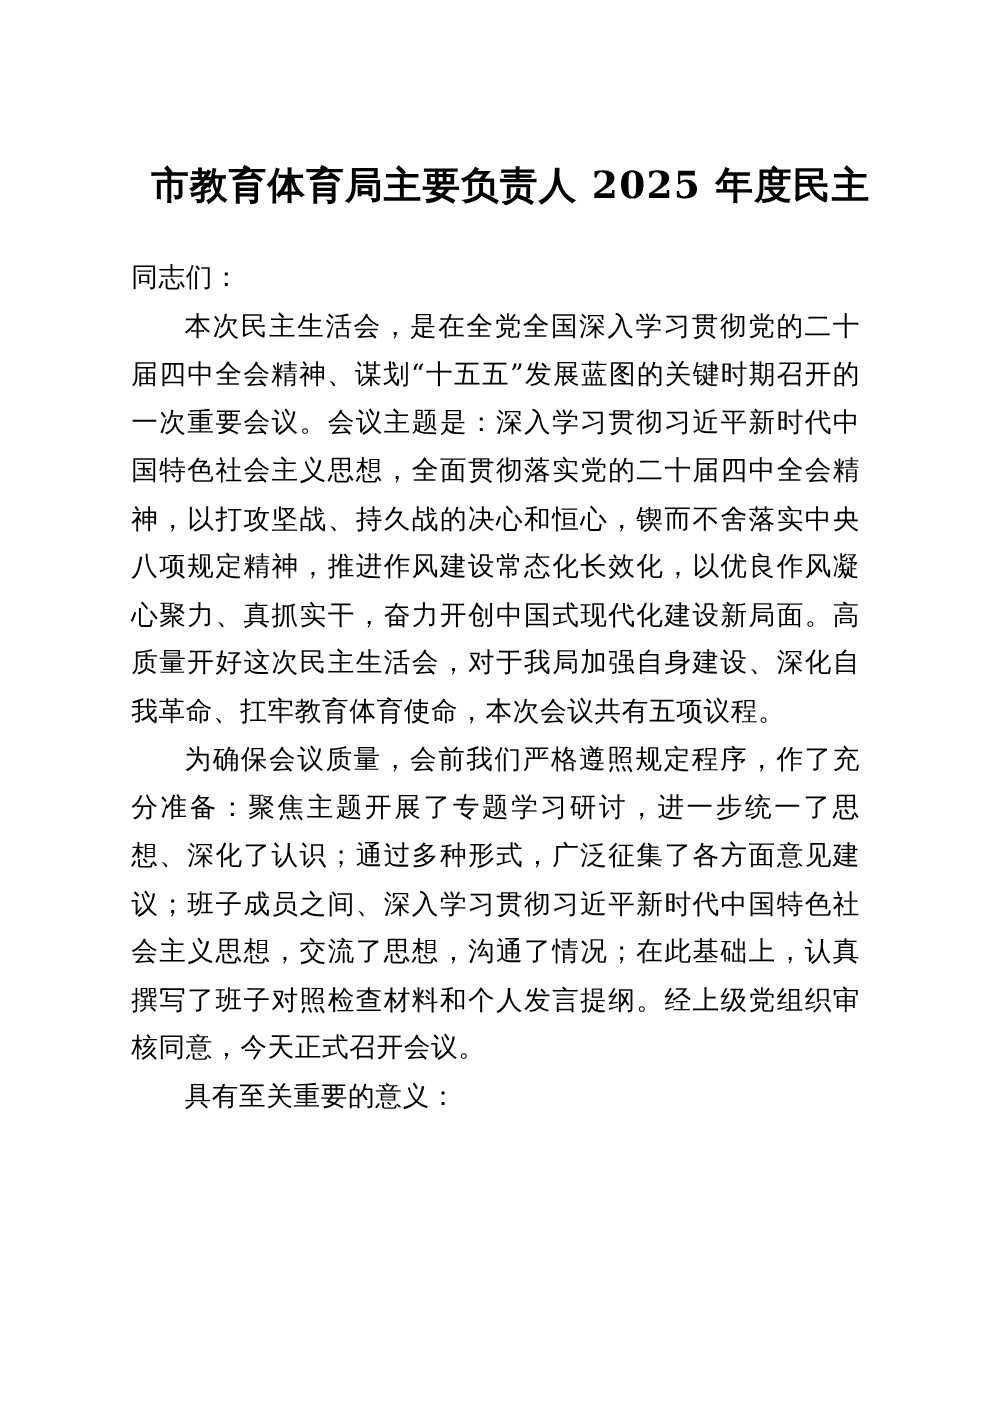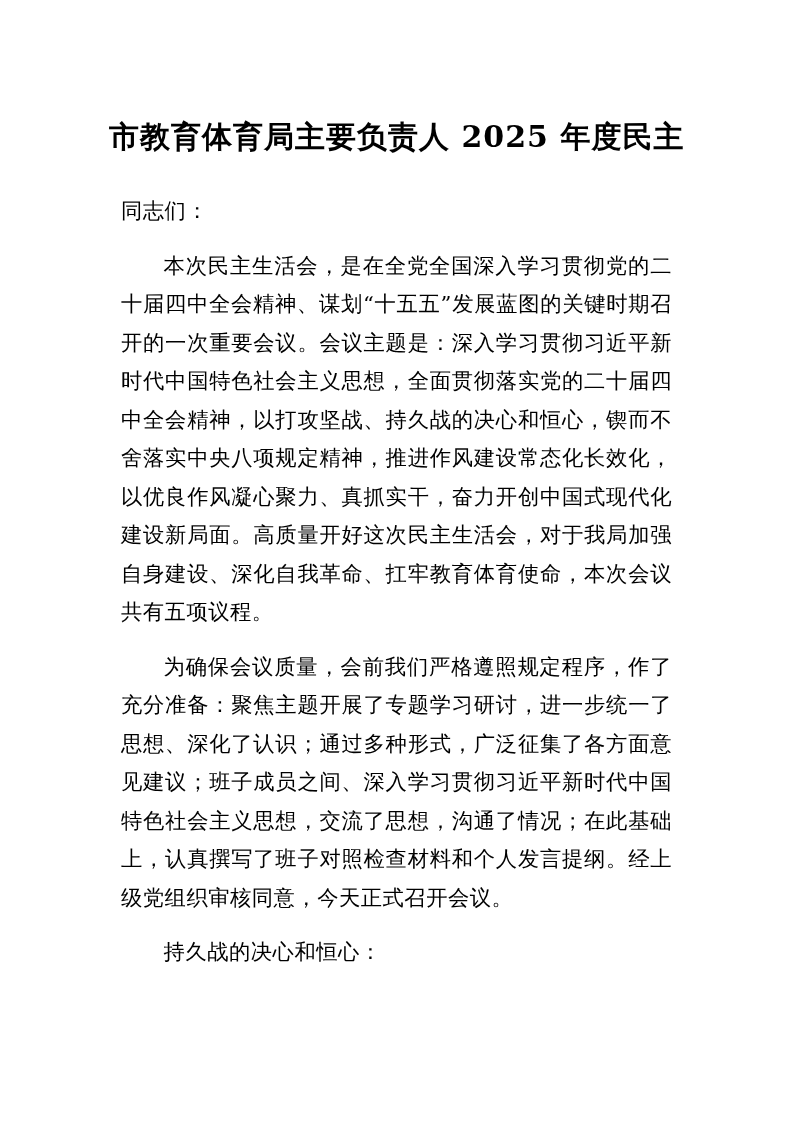--- a/index.html
+++ b/index.html
@@ -13,21 +13,21 @@
     height: 1122px;
     margin: 0 auto;
     background: #ffffff;
     box-sizing: border-box;
     padding: 110px 105px 0 105px;
     color: #000000;
     font-family: "DejaVu Serif", "Liberation Serif", serif;
     overflow: hidden;
   }
   .doc-title {
-    margin: 4px;
+    margin: 16px;
     text-align: left;
     font-size: 30px;
     font-weight: bold;
     line-height: 45px;
     letter-spacing: 1px;
     color: #000000;
   }
   .doc-title .title-line {
     display: block;
     white-space: nowrap;
@@ -35,36 +35,36 @@
   .doc-body {
     margin-top: 33px;
     font-size: 21.3px;
     line-height: 38.5px;
     letter-spacing: 0.5px;
     text-align: justify;
     text-justify: inter-ideograph;
     color: #000000;
   }
   .doc-body p {
-    margin: 16px;
+    margin: 0;
     padding: 0;
   }
   .doc-body p.indent {
     text-indent: 2em;
   }
 </style>
 </head>
 <body>
 
 <div class="page">
 
   <h1 class="doc-title">
     <span class="title-line">市教育体育局主要负责人 2025 年度民主</span>
   </h1>
 
   <div class="doc-body">
     <p>同志们：</p>
     <p class="indent">本次民主生活会，是在全党全国深入学习贯彻党的二十届四中全会精神、谋划“十五五”发展蓝图的关键时期召开的一次重要会议。会议主题是：深入学习贯彻习近平新时代中国特色社会主义思想，全面贯彻落实党的二十届四中全会精神，以打攻坚战、持久战的决心和恒心，锲而不舍落实中央八项规定精神，推进作风建设常态化长效化，以优良作风凝心聚力、真抓实干，奋力开创中国式现代化建设新局面。高质量开好这次民主生活会，对于我局加强自身建设、深化自我革命、扛牢教育体育使命，本次会议共有五项议程。</p>
     <p class="indent">为确保会议质量，会前我们严格遵照规定程序，作了充分准备：聚焦主题开展了专题学习研讨，进一步统一了思想、深化了认识；通过多种形式，广泛征集了各方面意见建议；班子成员之间、深入学习贯彻习近平新时代中国特色社会主义思想，交流了思想，沟通了情况；在此基础上，认真撰写了班子对照检查材料和个人发言提纲。经上级党组织审核同意，今天正式召开会议。</p>
-    <p class="indent">持久战的决心和恒心：</p>
+    <p class="indent">具有至关重要的意义：</p>
   </div>
 
 </div>
 
 </body></html>

